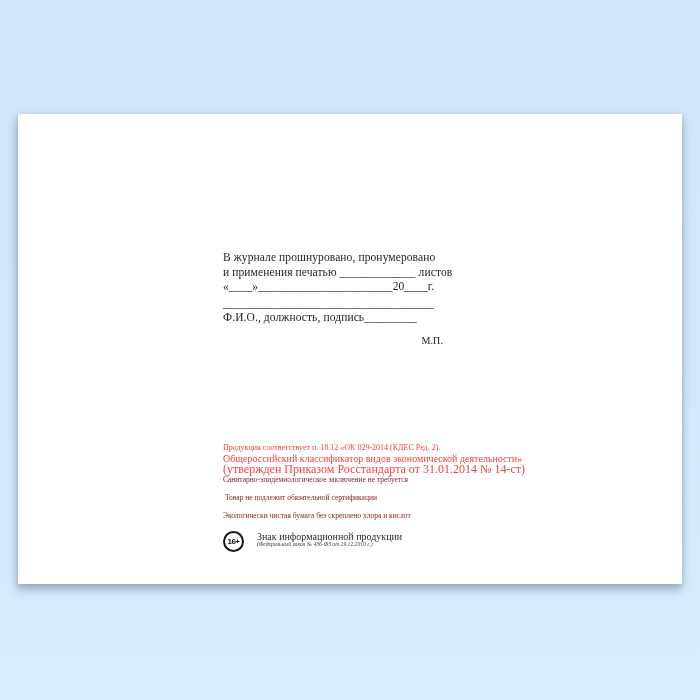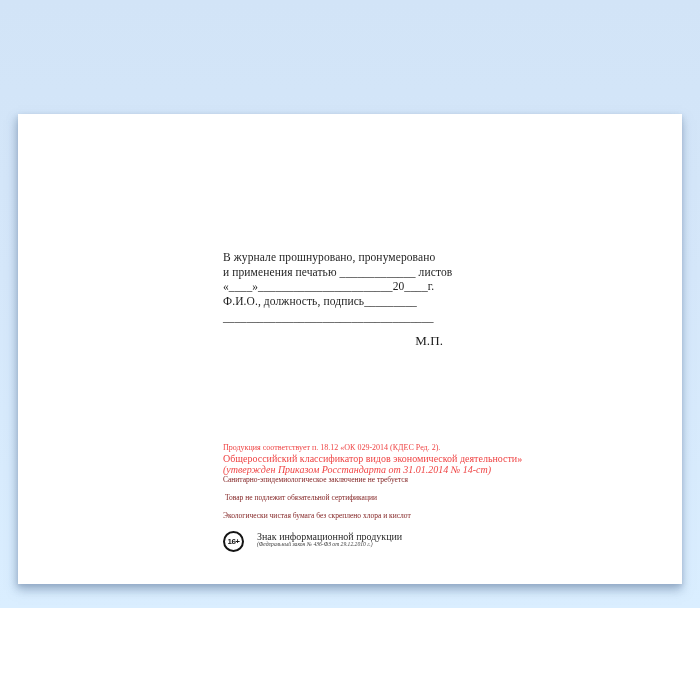--- a/index.html
+++ b/index.html
@@ -1,19 +1,19 @@
 <!DOCTYPE html>
 <html><head>
 <meta charset="utf-8">
 <style>
   html, body { margin: 0; padding: 0; }
   .stage {
     position: relative;
     width: 700px;
-    height: 608px;
+    height: 700px;
     overflow: hidden;
     background: linear-gradient(180deg, #d2e4f7 0%, #d5e7fa 45%, #daeeff 100%);
     font-family: "Liberation Serif", serif;
   }
   .page {
     position: absolute;
     left: 18px;
     top: 114px;
     width: 664px;
     height: 470px;
@@ -32,32 +32,32 @@
     color: #1e1e1e;
     letter-spacing: 0.1px;
     white-space: nowrap;
   }
   .seal-line { height: 14.5px; }
   .seal-line.gap-before { margin-top: 2px; }
   .stamp-place {
     margin-top: 9px;
     text-align: right;
     padding-right: 8px;
-    font-size: 13px;
+    font-size: 10px;
   }
   .compliance-block {
     position: absolute;
     left: 205px;
     top: 328px;
     color: #ef4444;
     white-space: nowrap;
   }
   .compliance-l1 { font-size: 8px;   line-height: 11px; }
   .compliance-l2 { font-size: 10px; line-height: 11px; }
-  .compliance-l3 { font-size: 10px; line-height: 11px; font-style: italic; }
+  .compliance-l3 { font-size: 12px; line-height: 11px; }
   .notes-block {
     position: absolute;
     left: 205px;
     top: 362px;
     color: #7f1d1d;
     white-space: nowrap;
   }
   .note-line { font-size: 7.5px; line-height: 8px; margin-bottom: 10px; }
   .note-line:nth-child(2) { padding-left: 2px; font-family: Liberation Serif, serif; }
   .age-mark {
@@ -90,22 +90,22 @@
 </head>
 <body>
 
 <div class="stage">
   <div class="page">
 
     <div class="seal-block">
       <div class="seal-line">В журнале прошнуровано, пронумеровано</div>
       <div class="seal-line">и применения печатью _____________ листов</div>
       <div class="seal-line">«____»_______________________20____г.</div>
+      <div class="seal-line gap-before">____________________________________</div>
       <div class="seal-line">Ф.И.О., должность, подпись_________</div>
-      <div class="seal-line gap-before">____________________________________</div>
       <div class="stamp-place">М.П.</div>
     </div>
 
     <div class="compliance-block">
       <div class="compliance-l1">Продукция соответствует п. 18.12 «ОК 029-2014 (КДЕС Ред. 2).</div>
       <div class="compliance-l2">Общероссийский классификатор видов экономической деятельности»</div>
       <div class="compliance-l3">(утвержден Приказом Росстандарта от 31.01.2014 № 14-ст)</div>
     </div>
 
     <div class="notes-block">

